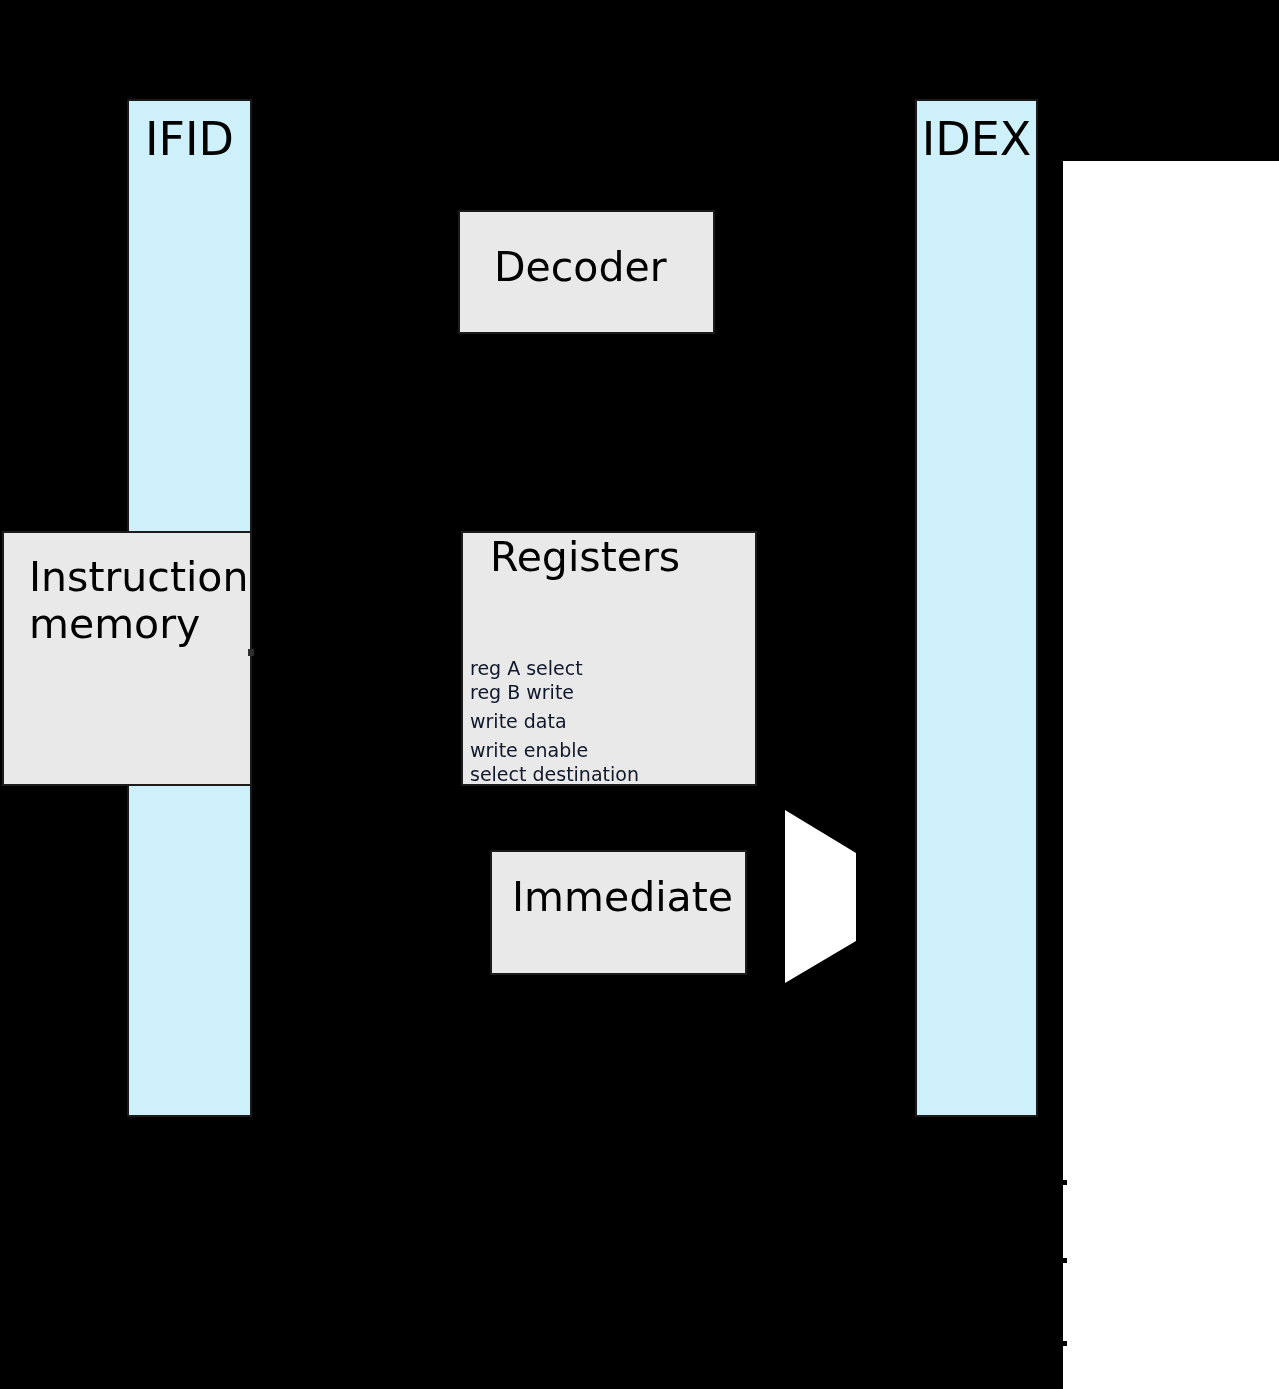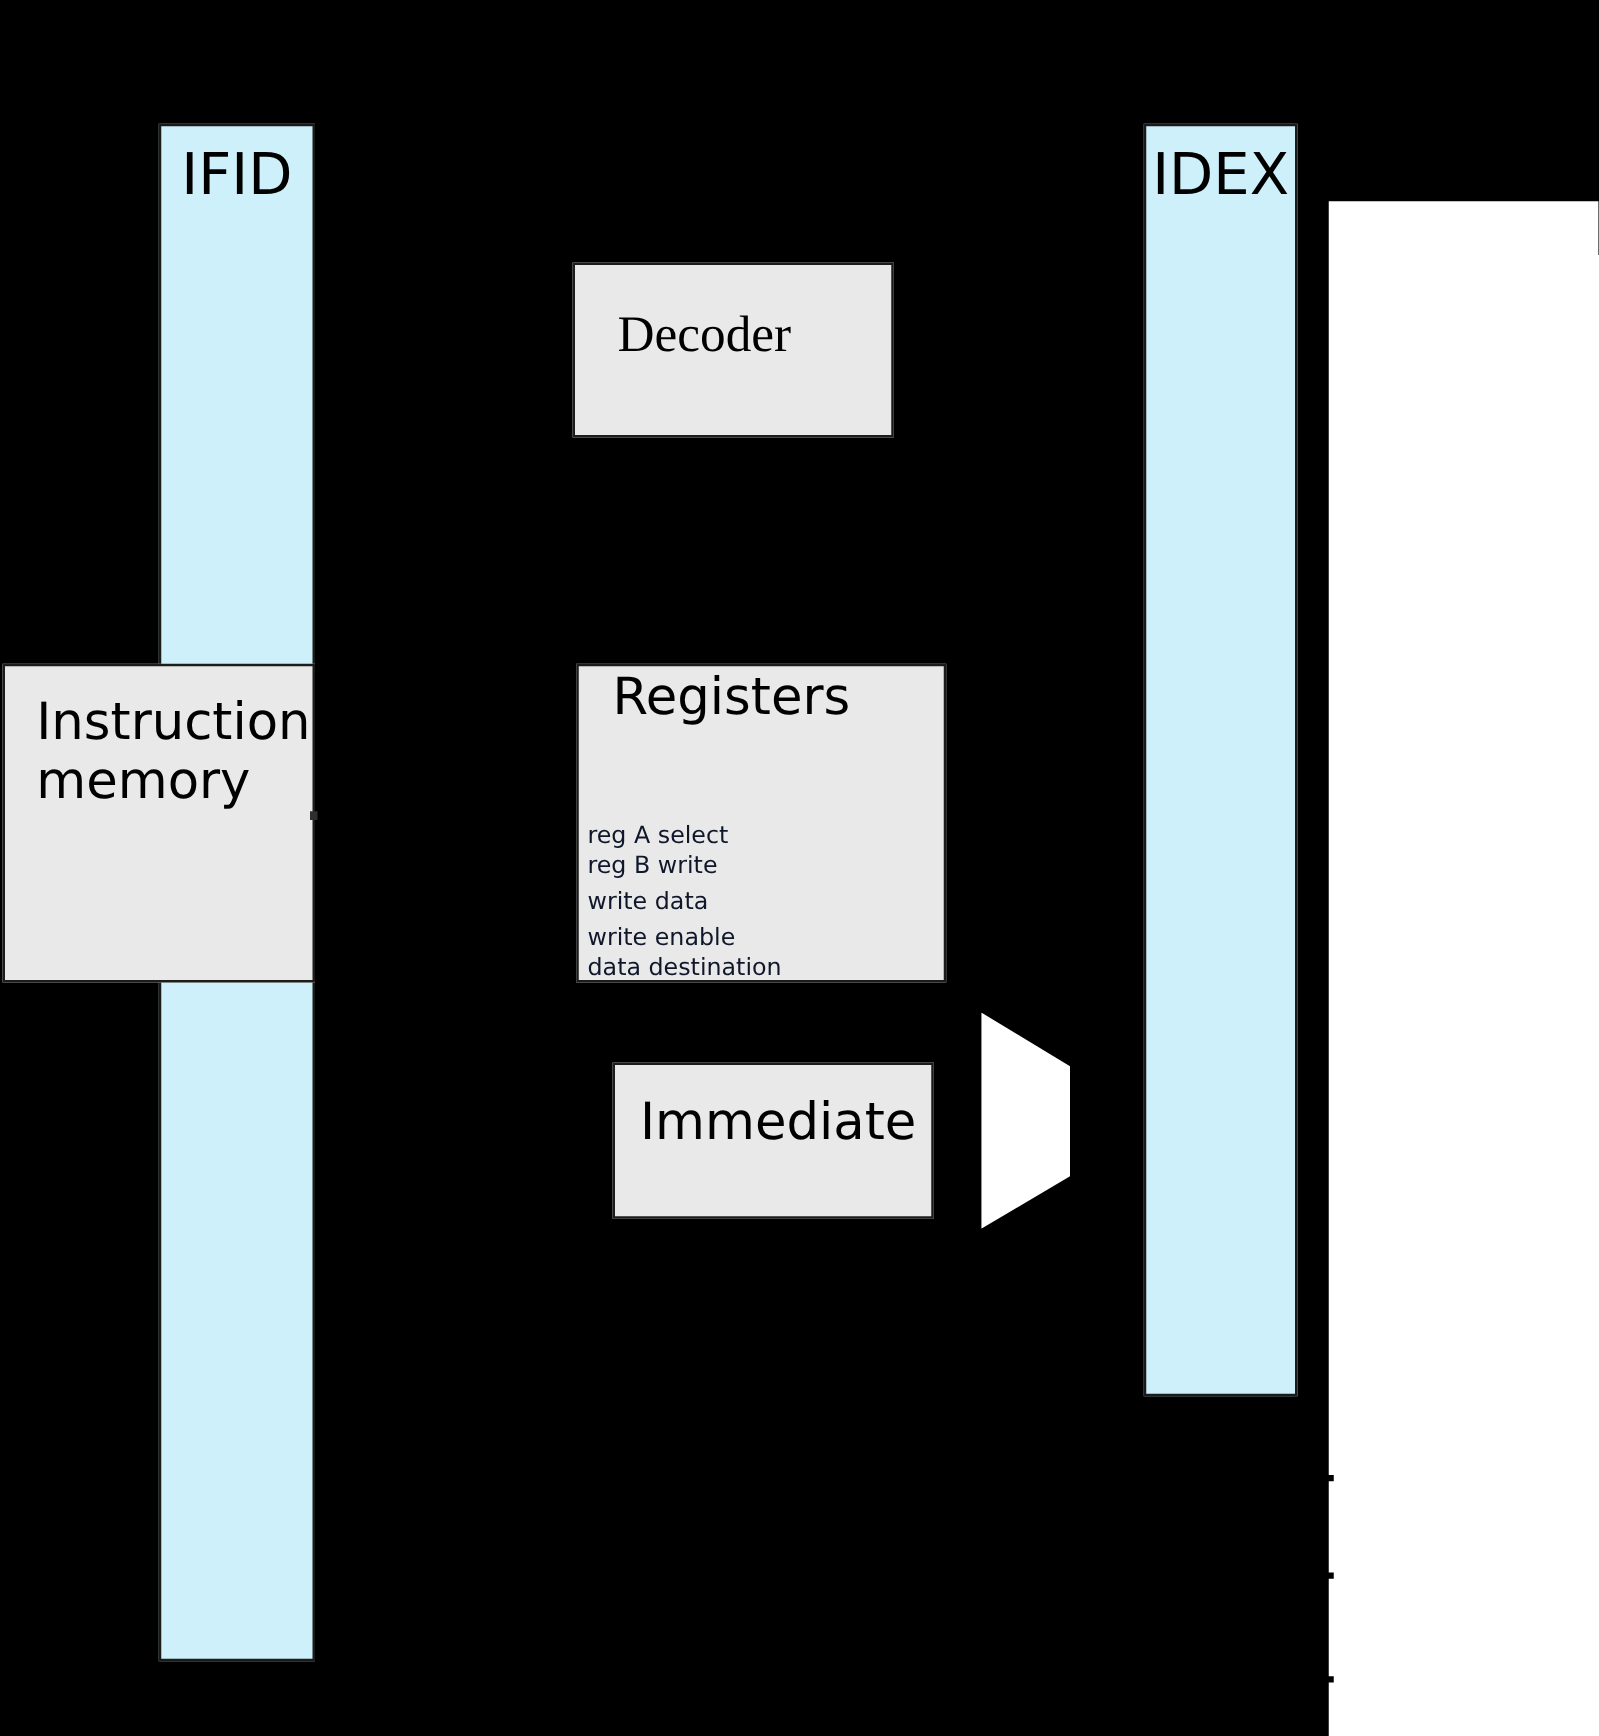--- a/index.html
+++ b/index.html
@@ -33,38 +33,38 @@
   .stub-2 { left: 1060px; top: 1258px; }
   .stub-3 { left: 1060px; top: 1341px; }
 
   
   .pipe-bar {
     background: #cdf0fb;
     border: 2px solid #1a1a1a;
     box-sizing: border-box;
     text-align: center;
   }
-  .bar-ifid { left: 127px; top: 99px; width: 125px; height: 1230px; }
+  .bar-ifid { left: 127px; top: 99px; width: 125px; height: 1018px; }
   .bar-idex { left: 915px; top: 99px; width: 123px; height: 1018px; }
   .pipe-bar .bar-label {
     display: block;
     margin-top: 15px;
     font-size: 46px;
     line-height: 1;
     color: #000;
   }
 
   
   .block {
     background: #e9e9e9;
     border: 2px solid #1c1c1c;
     box-sizing: border-box;
   }
   .blk-imem { left: 2px; top: 531px; width: 250px; height: 255px; }
-  .blk-decoder { left: 458px; top: 210px; width: 257px; height: 140px; font-family: Liberation Serif, serif; }
+  .blk-decoder { left: 458px; top: 210px; width: 257px; height: 124px; }
   .blk-registers { left: 461px; top: 531px; width: 296px; height: 255px; }
   .blk-immediate { left: 458px; top: 850px; width: 257px; height: 125px; margin-left: 32px; }
 
   .block-title {
     position: absolute;
     font-size: 41px;
     line-height: 47px;
     color: #000;
     white-space: nowrap;
   }
@@ -124,21 +124,21 @@
   <div class="abs block blk-decoder">
     <div class="block-title decoder-title">Decoder</div>
   </div>
 
   <div class="abs block blk-registers">
     <div class="block-title registers-title">Registers</div>
     <div class="port-label port-0">reg A select</div>
     <div class="port-label port-1">reg B write</div>
     <div class="port-label port-2">write data</div>
     <div class="port-label port-3">write enable</div>
-    <div class="port-label port-4">data destination</div>
+    <div class="port-label port-4">select destination</div>
   </div>
 
   <div class="abs block blk-immediate">
     <div class="block-title immediate-title">Immediate</div>
   </div>
 
   <svg class="abs mux" viewBox="0 0 71 173" width="71" height="173" xmlns="http://www.w3.org/2000/svg">
     <polygon points="0,0 71,43 71,131 0,173" fill="#ffffff"></polygon>
   </svg>
 

